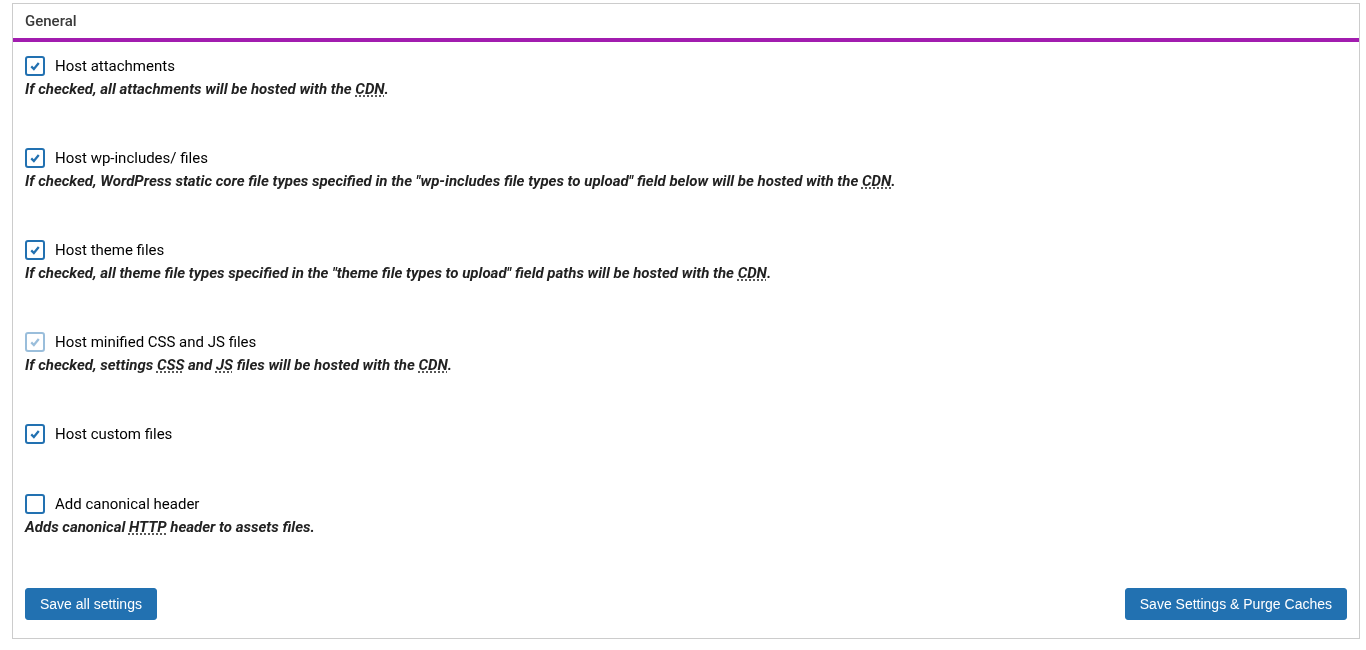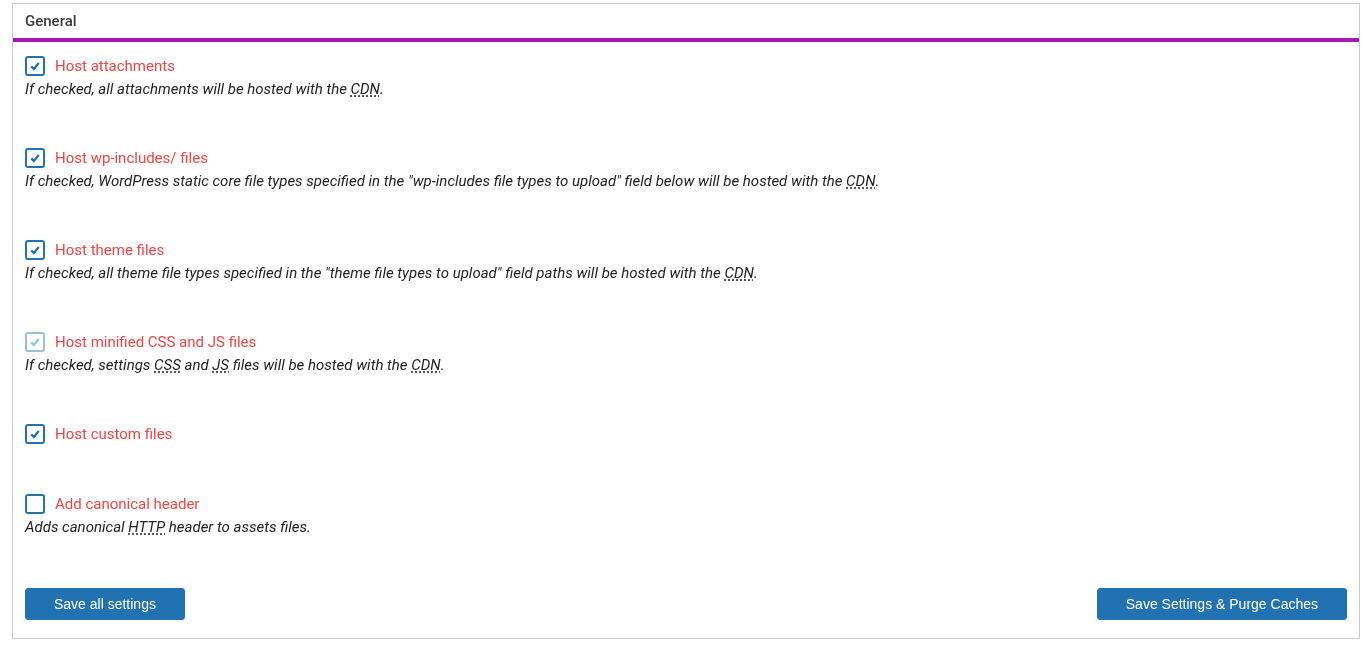--- a/index.html
+++ b/index.html
@@ -52,48 +52,49 @@
     cursor: pointer;
     flex: 0 0 16px;
   }
   .chk.disabled { opacity: 0.45; }
   .chk svg { display: none; width: 12px; height: 12px; }
   .chk.checked svg { display: block; }
   .chk svg path { stroke: #2271b1; stroke-width: 3; fill: none; }
 
   .label-text {
     font-size: 15px;
-    color: #ef4444;
+    color: #000000;
   }
 
   
   .desc {
     margin-top: 4px;
     font-style: italic;
     color: #222;
     font-size: 15px;
+    font-weight: bold;
   }
   .desc .seg { white-space: pre-wrap; }
   .desc .abbr {
     text-decoration: underline dotted;
     text-underline-offset: 2px;
   }
 
   .button-row {
     display: flex;
     justify-content: space-between;
     padding-top: 2px;
   }
 
   .btn {
     background: #2271b1;
     color: #fff;
     border: 1px solid #2271b1;
     border-radius: 3px;
-    padding: 7px 28px;
+    padding: 7px 14px;
     font-size: 14px;
     cursor: pointer;
   }
 </style>
 </head>
 <body>
 
 <div class="panel">
   <div class="panel-header">General</div>
 

